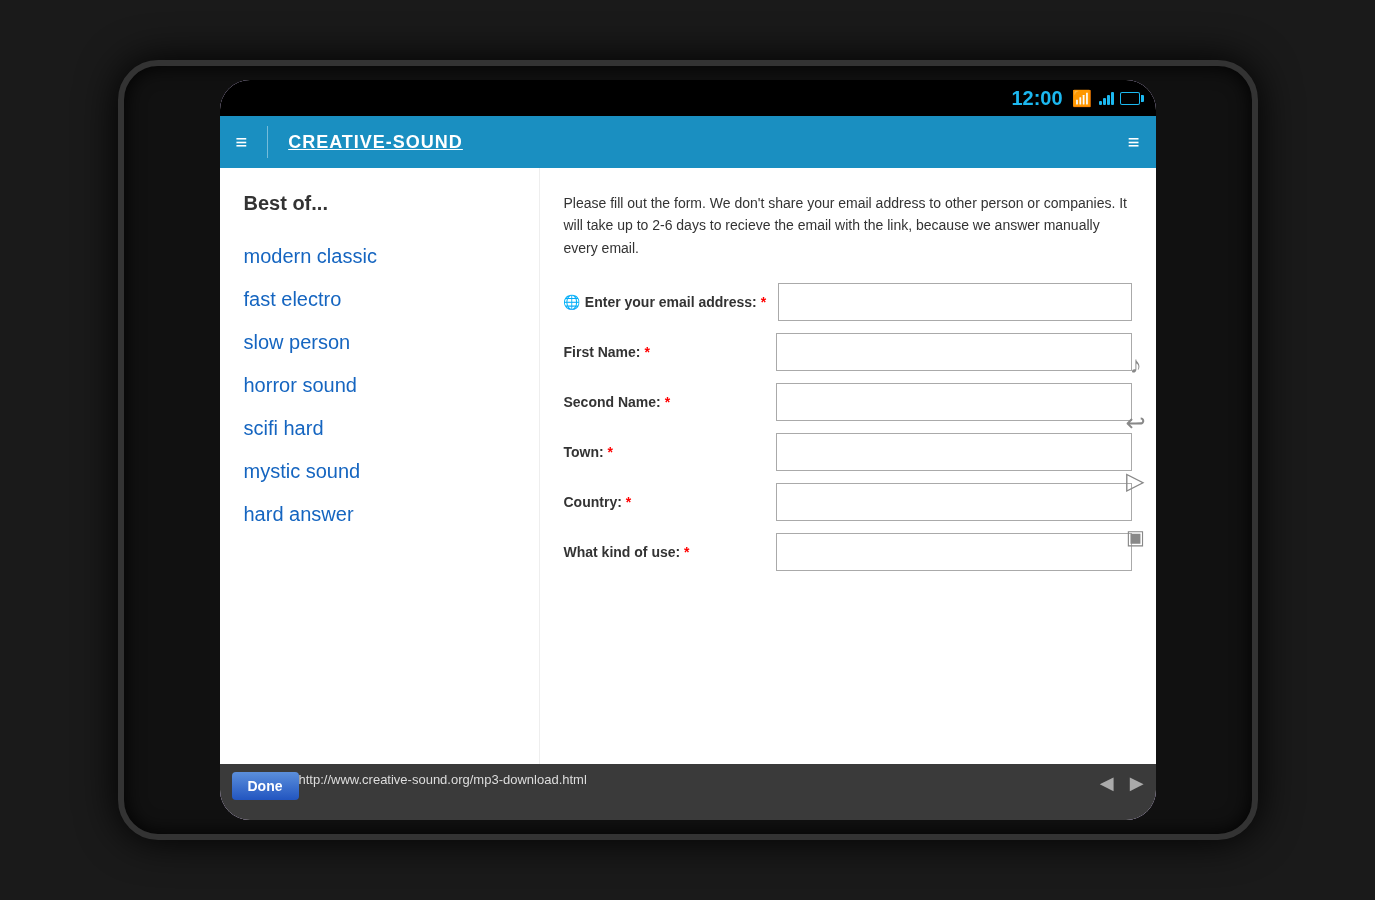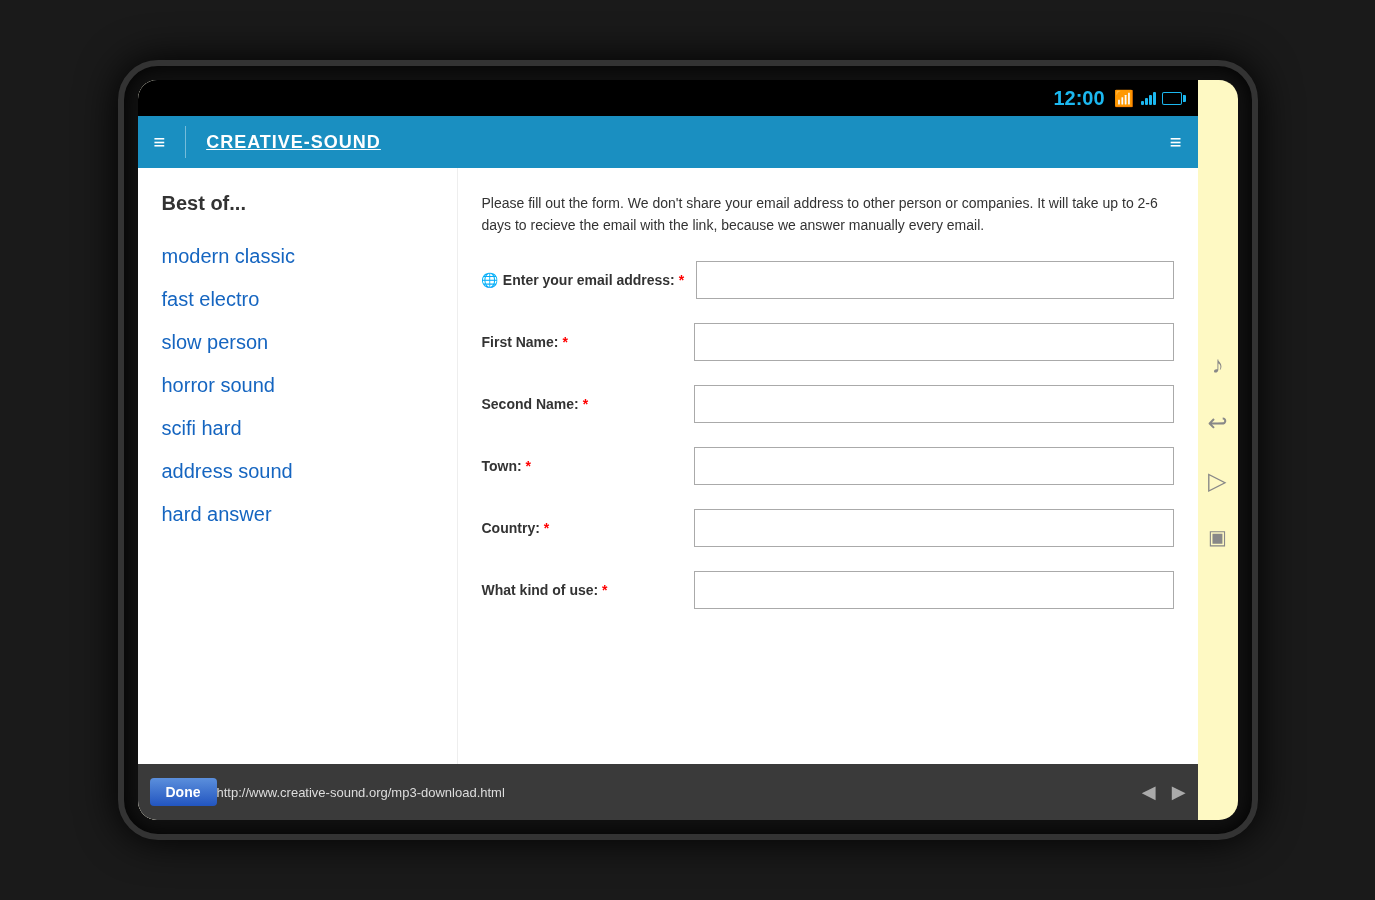--- a/index.html
+++ b/index.html
@@ -22,24 +22,24 @@
       border-radius: 40px;
       border: 6px solid #333;
       box-shadow: inset 0 0 20px #000, 0 0 40px #000;
       display: flex;
       align-items: center;
       justify-content: center;
       position: relative;
     }
 
     .tablet-inner {
-      width: 1100px;
+      width: 936px;
       height: 740px;
-      background: #fef9c3;
-      border-radius: 19px;
+      background: #4c1d95;
+      border-radius: 30px;
       overflow: hidden;
       position: relative;
       display: flex;
       flex-direction: row;
     }
 
     
     .side-buttons {
       position: absolute;
       right: 10px;
@@ -168,21 +168,21 @@
     .intro-text {
       font-size: 14px;
       color: #333;
       line-height: 1.6;
       margin-bottom: 24px;
     }
 
     .form-row {
       display: flex;
       align-items: center;
-      margin-bottom: 24px;
+      margin-bottom: 12px;
       gap: 12px;
     }
 
     .form-label {
       font-size: 14px;
       font-weight: bold;
       color: #333;
       min-width: 200px;
       flex-shrink: 0;
     }
@@ -199,22 +199,22 @@
       padding: 0 8px;
       font-size: 13px;
       outline: none;
     }
 
     
     .bottom-bar {
       background: #3a3a3a;
       height: 56px;
       display: flex;
-      align-items: center;
-      padding: 0 12px;
+      align-items: flex-start;
+      padding: 8px 12px;
       justify-content: space-between;
     }
 
     .url-bar {
       color: #ddd;
       font-size: 13px;
       flex: 1;
     }
 
     .bottom-nav {
@@ -329,21 +329,21 @@
 
       <div class="content">
 
         <div class="sidebar">
           <div class="sidebar-title">Best of...</div>
           <a class="sidebar-item">modern classic</a>
           <a class="sidebar-item">fast electro</a>
           <a class="sidebar-item">slow person</a>
           <a class="sidebar-item">horror sound</a>
           <a class="sidebar-item">scifi hard</a>
-          <a class="sidebar-item">address sound</a>
+          <a class="sidebar-item">mystic sound</a>
           <a class="sidebar-item">hard answer</a>
         </div>
 
         <div class="main">
           <p class="intro-text">Please fill out the form. We don't share your email address to other person or companies. It will take up to 2-6 days to recieve the email with the link, because we answer manually every email.</p>
 
           <div class="form-row">
             <label class="form-label">
               <span>🌐</span>
               Enter your email address: <span class="required">*</span>

